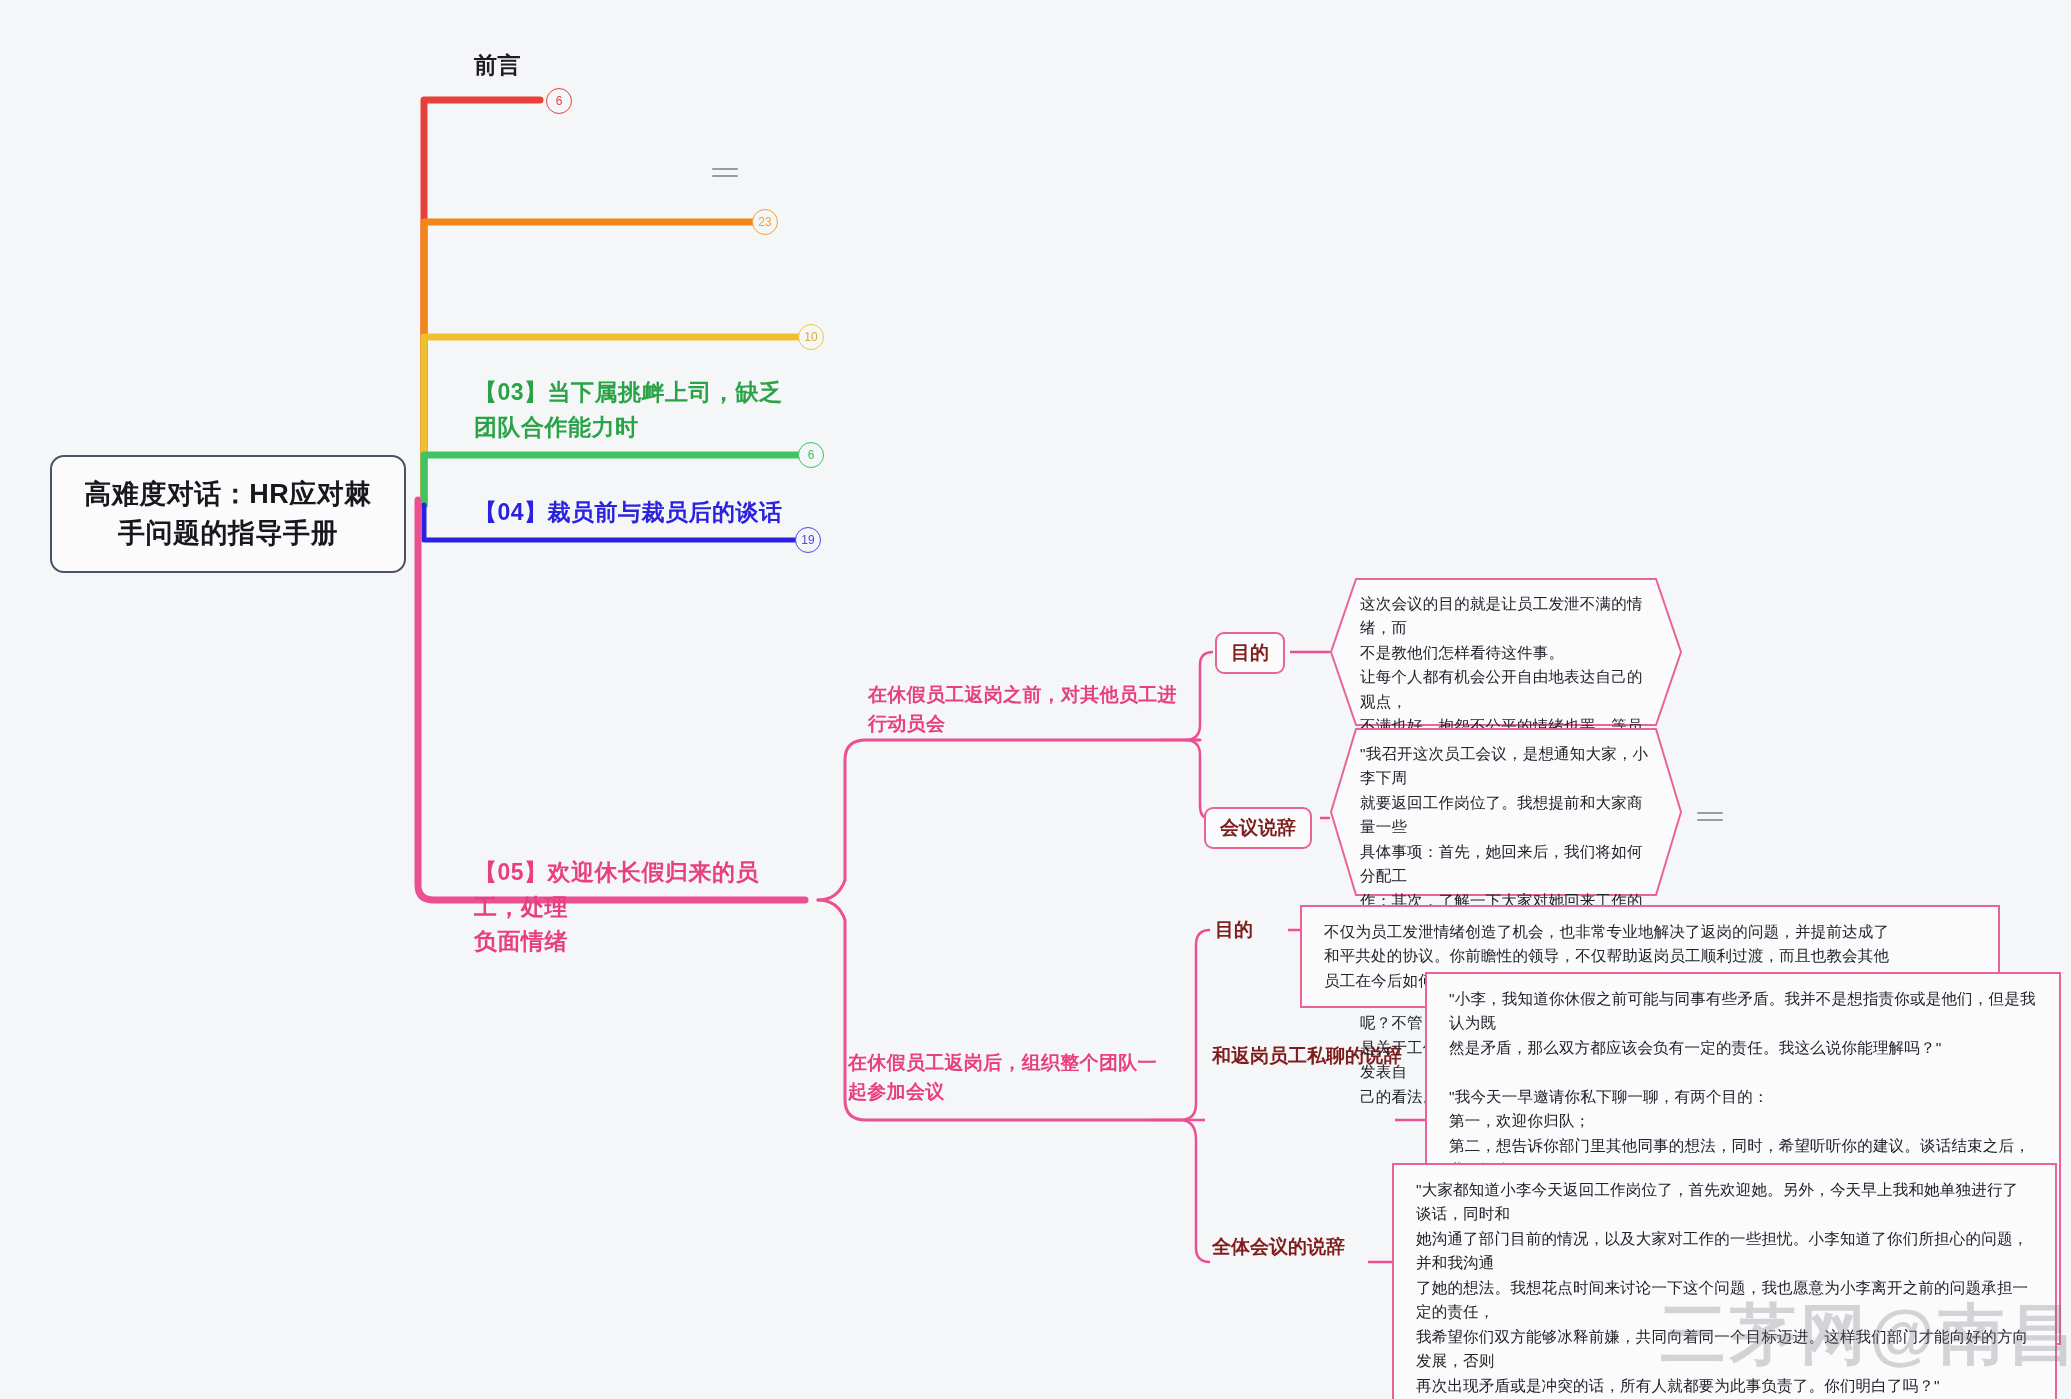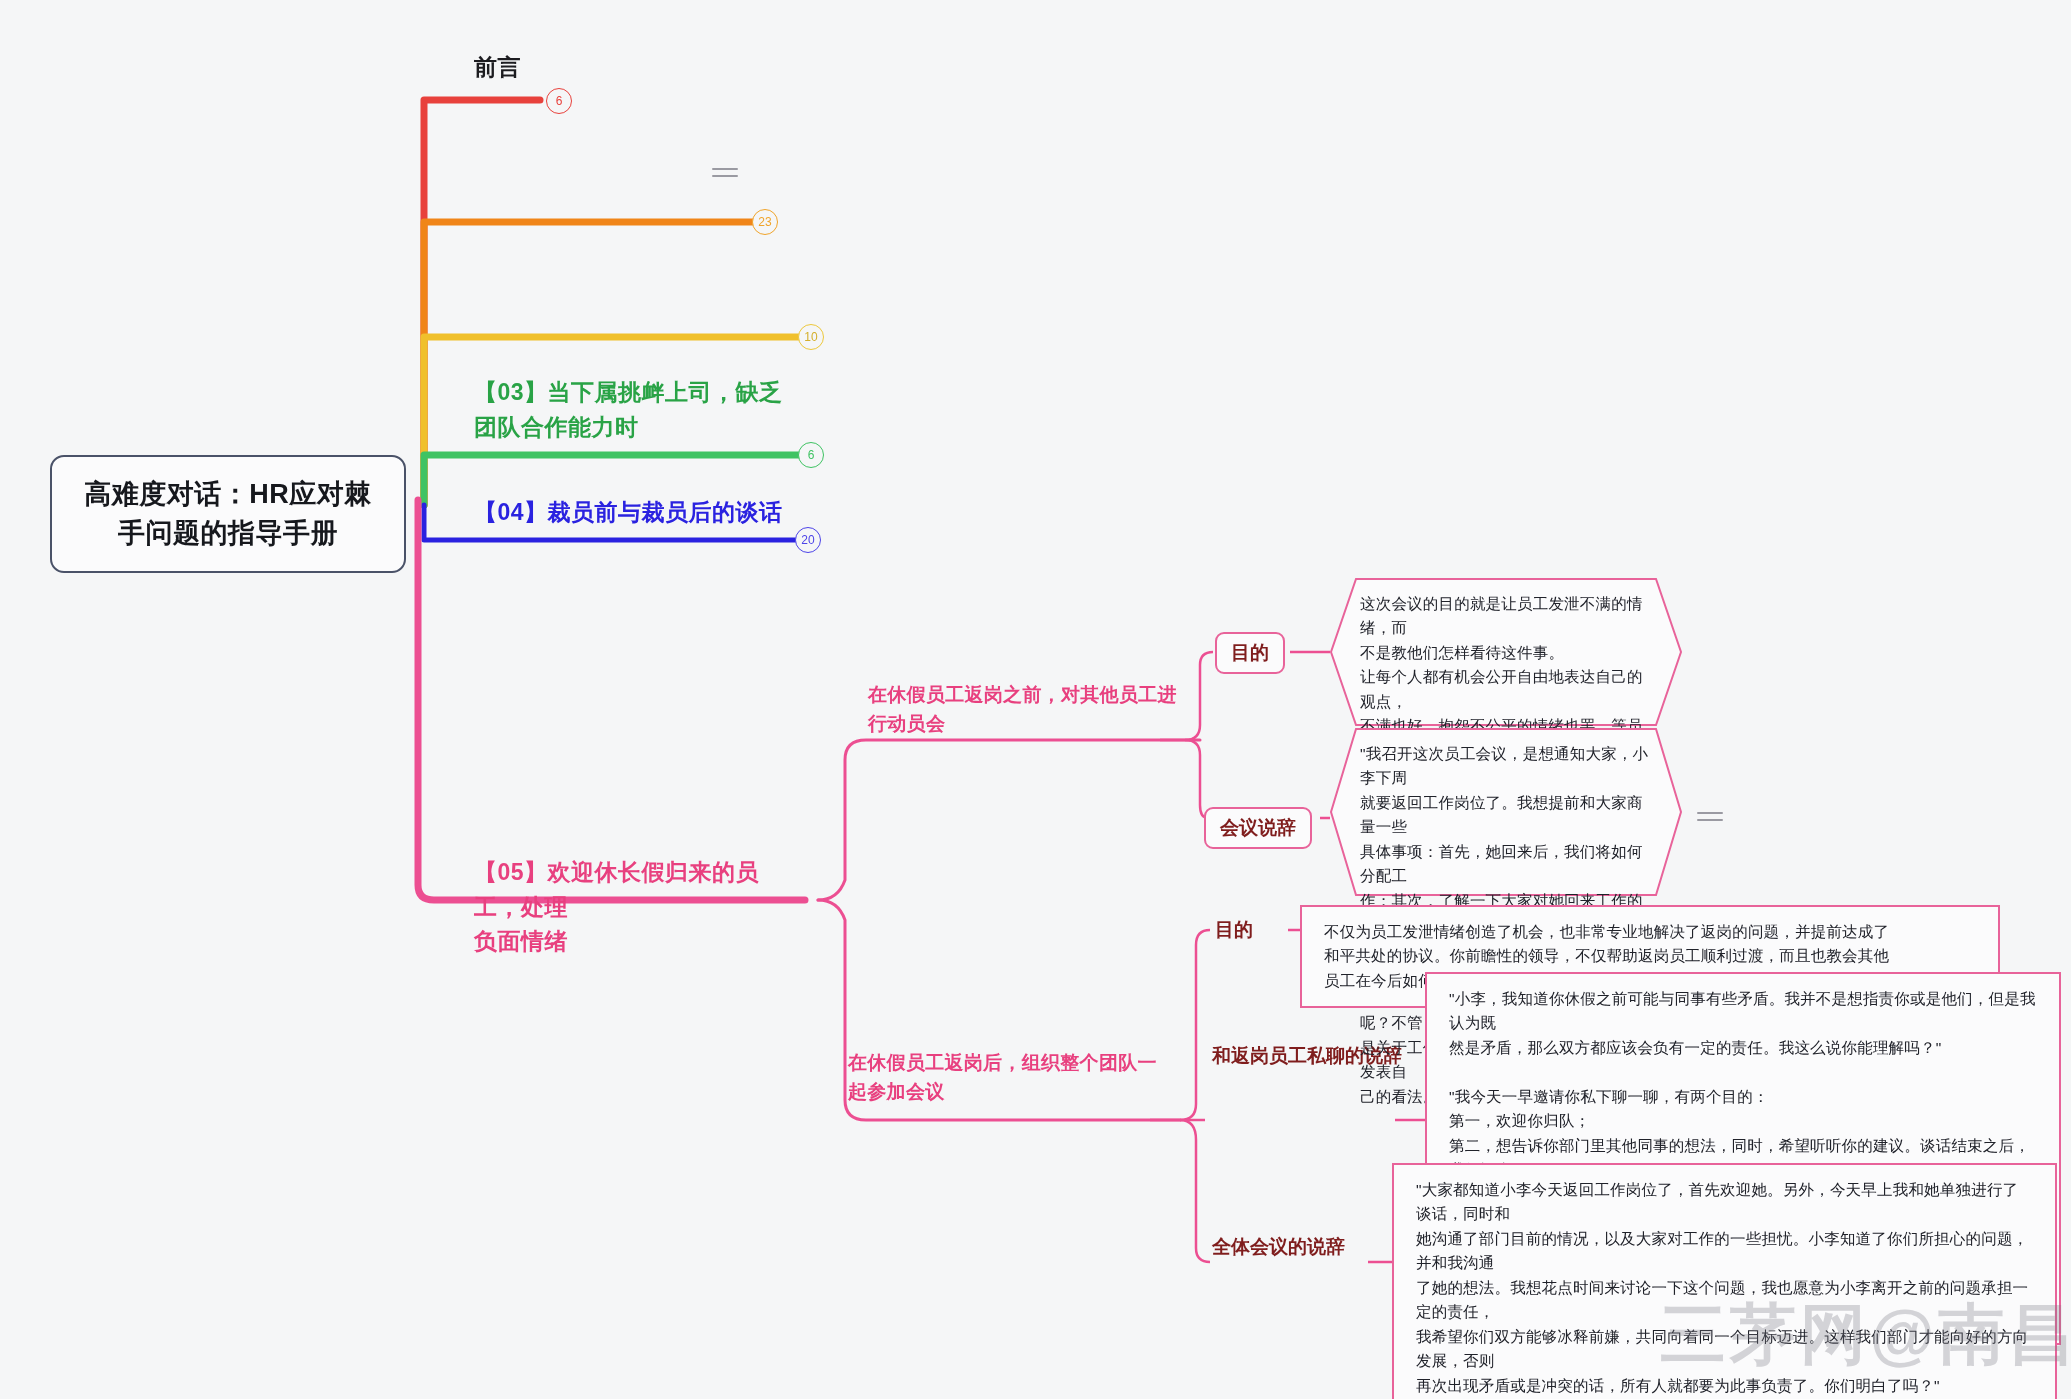--- a/index.html
+++ b/index.html
@@ -28,21 +28,21 @@
   }
 
   
   .branch{
     position:absolute;
     font-size:23px;font-weight:bold;
     line-height:1.5;
     letter-spacing:.5px;
     white-space:pre-line;
   }
-  .b-pre   {left:474px; top:50px;  color:#1c1c20;}
+  .b-pre   {left:474px; top:50px;  color:#1c1c20;font-family:Liberation Mono, monospace;}
   .b-01    {left:474px; top:145px; color:#f08519; width:300px;}
   .b-02    {left:474px; top:260px; color:#f5a119; width:300px;}
   .b-03    {left:474px; top:375px; color:#29a346; width:320px;}
   .b-04    {left:474px; top:495px; color:#2a22e0; width:340px;}
   .b-05    {left:474px; top:845px; color:#e8407f; width:310px;margin-top:10px;}
 
   
   .badge{
     position:absolute;
     width:26px;height:26px;border-radius:50%;
@@ -171,21 +171,21 @@
   </div>
   <div class="badge org" style="left:752px;top:209px;">23</div>
 
   <div class="badge yel" style="left:798px;top:324px;">10</div>
 
   <div class="branch b-03">【03】当下属挑衅上司，缺乏
 团队合作能力时</div>
   <div class="badge grn" style="left:798px;top:442px;">6</div>
 
   <div class="branch b-04">【04】裁员前与裁员后的谈话</div>
-  <div class="badge blu" style="left:795px;top:527px;">20</div>
+  <div class="badge blu" style="left:795px;top:527px;">19</div>
 
   <div class="branch b-05">【05】欢迎休长假归来的员工，处理
 负面情绪</div>
 
   <div class="sub2 s2-a">在休假员工返岗之前，对其他员工进
 行动员会</div>
   <div class="sub2 s2-b">在休假员工返岗后，组织整个团队一
 起参加会议</div>
 
   <div class="pill p-mudi1">目的</div>

